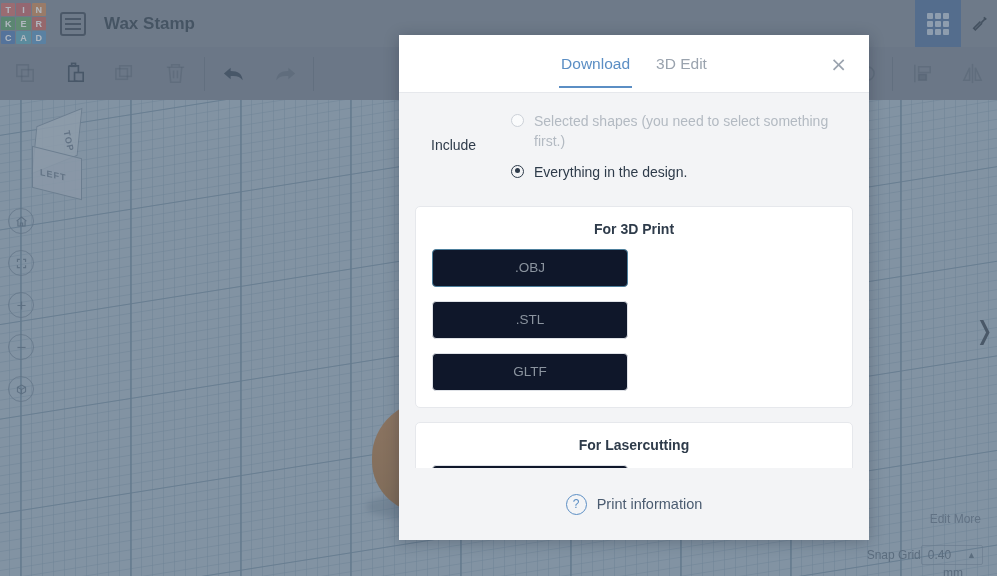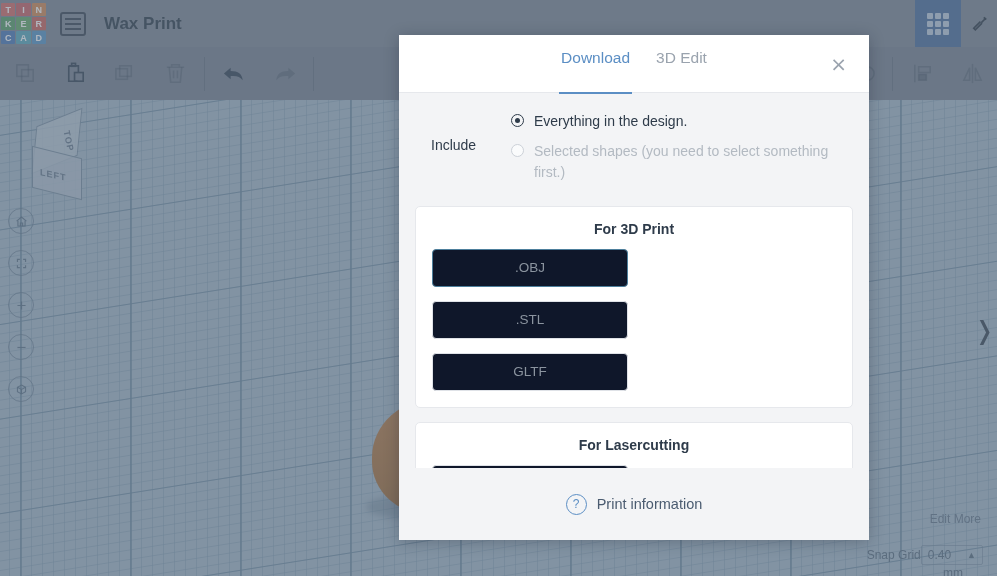--- a/index.html
+++ b/index.html
@@ -201,21 +201,21 @@
     display: flex; flex-direction: column;
   }
   .modal-head {
     position: relative;
     height: 58px; background: #fff;
     display: flex; align-items: center; justify-content: center;
     gap: 22px;
     border-bottom: 1px solid #e6e8ec;
   }
   .tab {
-    font-size: 15.5px; padding: 16px 2px 27px;
+    font-size: 15.5px; padding: 16px 2px 15px;
     position: relative; background: none; border: none;
     font-family: "Liberation Sans", sans-serif;
   }
   .tab.active { color: #5b8ec4; }
   .tab.active::after {
     content: ""; position: absolute; left: 0; right: 0; bottom: 0;
     height: 2.5px; background: #5b8ec4;
   }
   .tab.inactive { color: #9aa3ae; }
   .modal-close {
@@ -360,21 +360,21 @@
       <span style="background: rgb(199, 90, 82);">R</span>
       <span style="background: rgb(63, 114, 181);">C</span>
       <span style="background: rgb(79, 163, 184);">A</span>
       <span style="background: rgb(77, 142, 194);">D</span>
     </div>
     <div class="hamburger">
       <i></i>
         <i></i>
         <i></i>
     </div>
-    <div class="doc-title">Wax Print</div>
+    <div class="doc-title">Wax Stamp</div>
     <div class="hdr-right">
       <div class="hdr-grid-btn">
         <span class="g">
           <i></i>
             <i></i>
             <i></i>
             <i></i>
             <i></i>
             <i></i>
             <i></i>
@@ -463,27 +463,27 @@
     <button class="tab active">Download</button>
     <button class="tab inactive">3D Edit</button>
     <button class="modal-close">×</button>
   </div>
 
   <div class="modal-body">
 
     <div class="include-row">
       <div class="include-label">Include</div>
       <div class="radio-group">
+        <label class="radio-opt disabled">
+          <span class="radio-dot"></span>
+          <span class="radio-text">Selected shapes (you need to select something first.)</span>
+        </label>
         <label class="radio-opt selected">
           <span class="radio-dot"></span>
           <span class="radio-text">Everything in the design.</span>
-        </label>
-        <label class="radio-opt disabled">
-          <span class="radio-dot"></span>
-          <span class="radio-text">Selected shapes (you need to select something first.)</span>
         </label>
       </div>
     </div>
 
     <div class="card">
       <div class="card-title">For 3D Print</div>
       <div class="fmt-grid">
         <button class="fmt-btn focused">.OBJ</button>
         <button class="fmt-btn">.STL</button>
         <button class="fmt-btn">GLTF</button>

